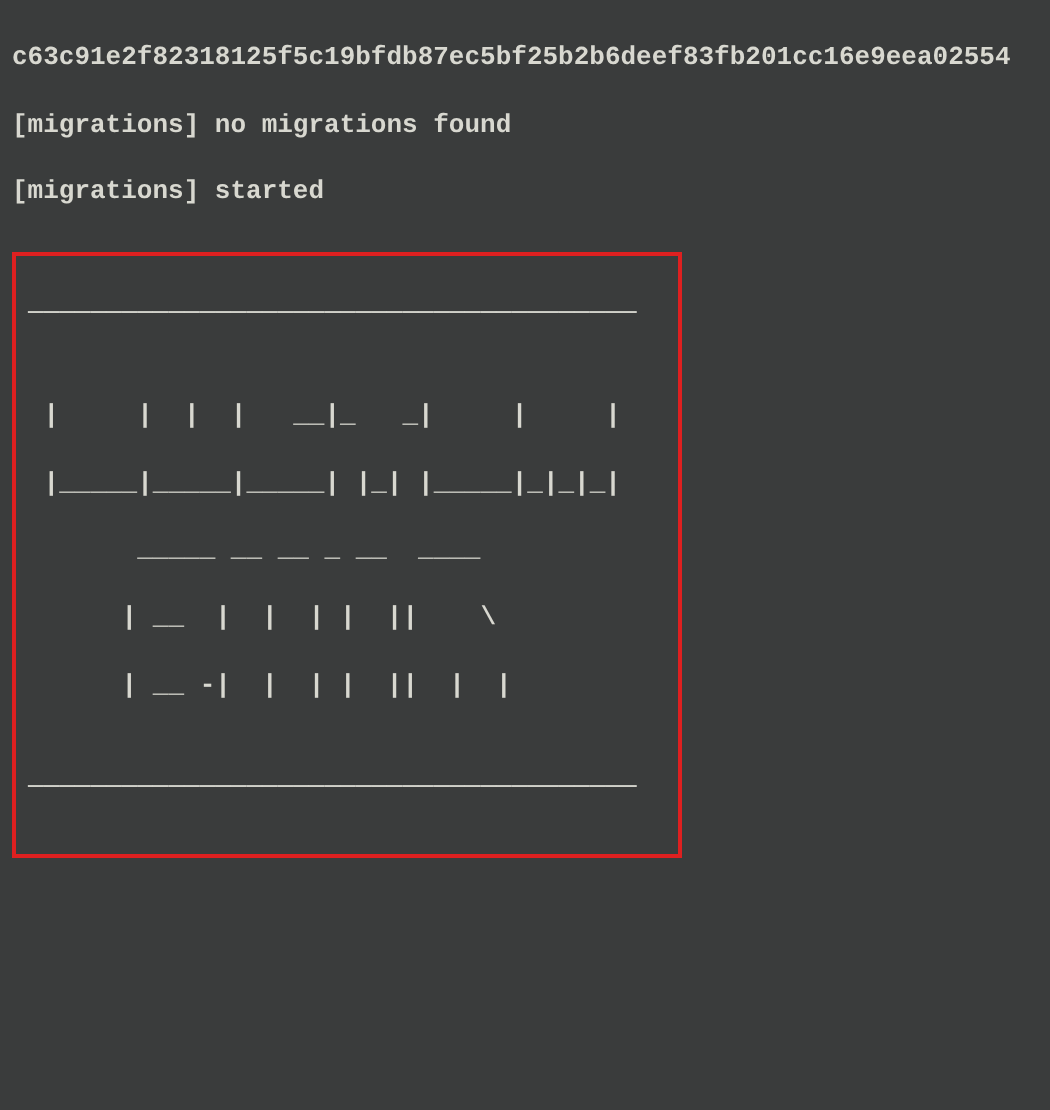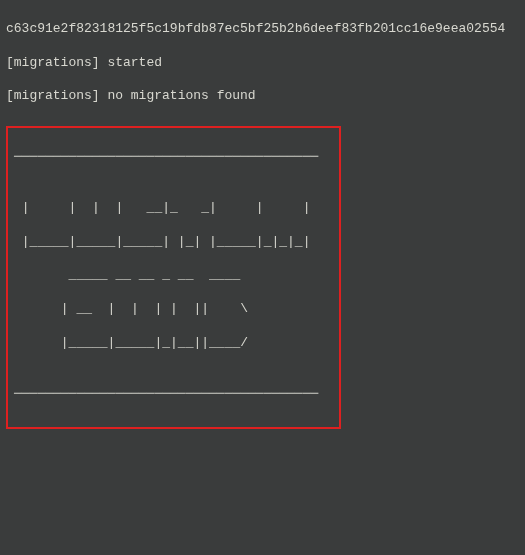--- a/index.html
+++ b/index.html
@@ -13,44 +13,45 @@
       width: 525px;
       height: 555px;
       overflow: hidden;
     }
     .terminal {
       padding: 4px 6px;
       white-space: pre;
     }
     .line {
       white-space: pre;
+      font-weight: bold;
     }
     .highlight-box {
       border: 2px solid #de2020;
       margin: 4px 2px 12px 0;
       padding: 4px 6px 8px 6px;
       width: 335px;
       box-sizing: border-box;
     }
   </style>
 </head>
 <body>
 
 <div class="terminal">
 <div class="line">c63c91e2f82318125f5c19bfdb87ec5bf25b2b6deef83fb201cc16e9eea02554</div>
+<div class="line">[migrations] no migrations found</div>
 <div class="line">[migrations] started</div>
-<div class="line">[migrations] no migrations found</div>
 <div class="highlight-box">
 <div class="line">───────────────────────────────────────</div>
 <div class="line"></div>
 <div class="line"> |     |  |  |   __|_   _|     |     |</div>
 <div class="line"> |_____|_____|_____| |_| |_____|_|_|_|</div>
 <div class="line">       _____ __ __ _ __  ____</div>
 <div class="line">      | __  |  |  | |  ||    \</div>
-<div class="line">      |_____|_____|_|__||____/</div>
+<div class="line">      | __ -|  |  | |  ||  |  |</div>
 <div class="line"></div>
 <div class="line">───────────────────────────────────────</div>
 </div>
 
 
 
 
 
 
 

